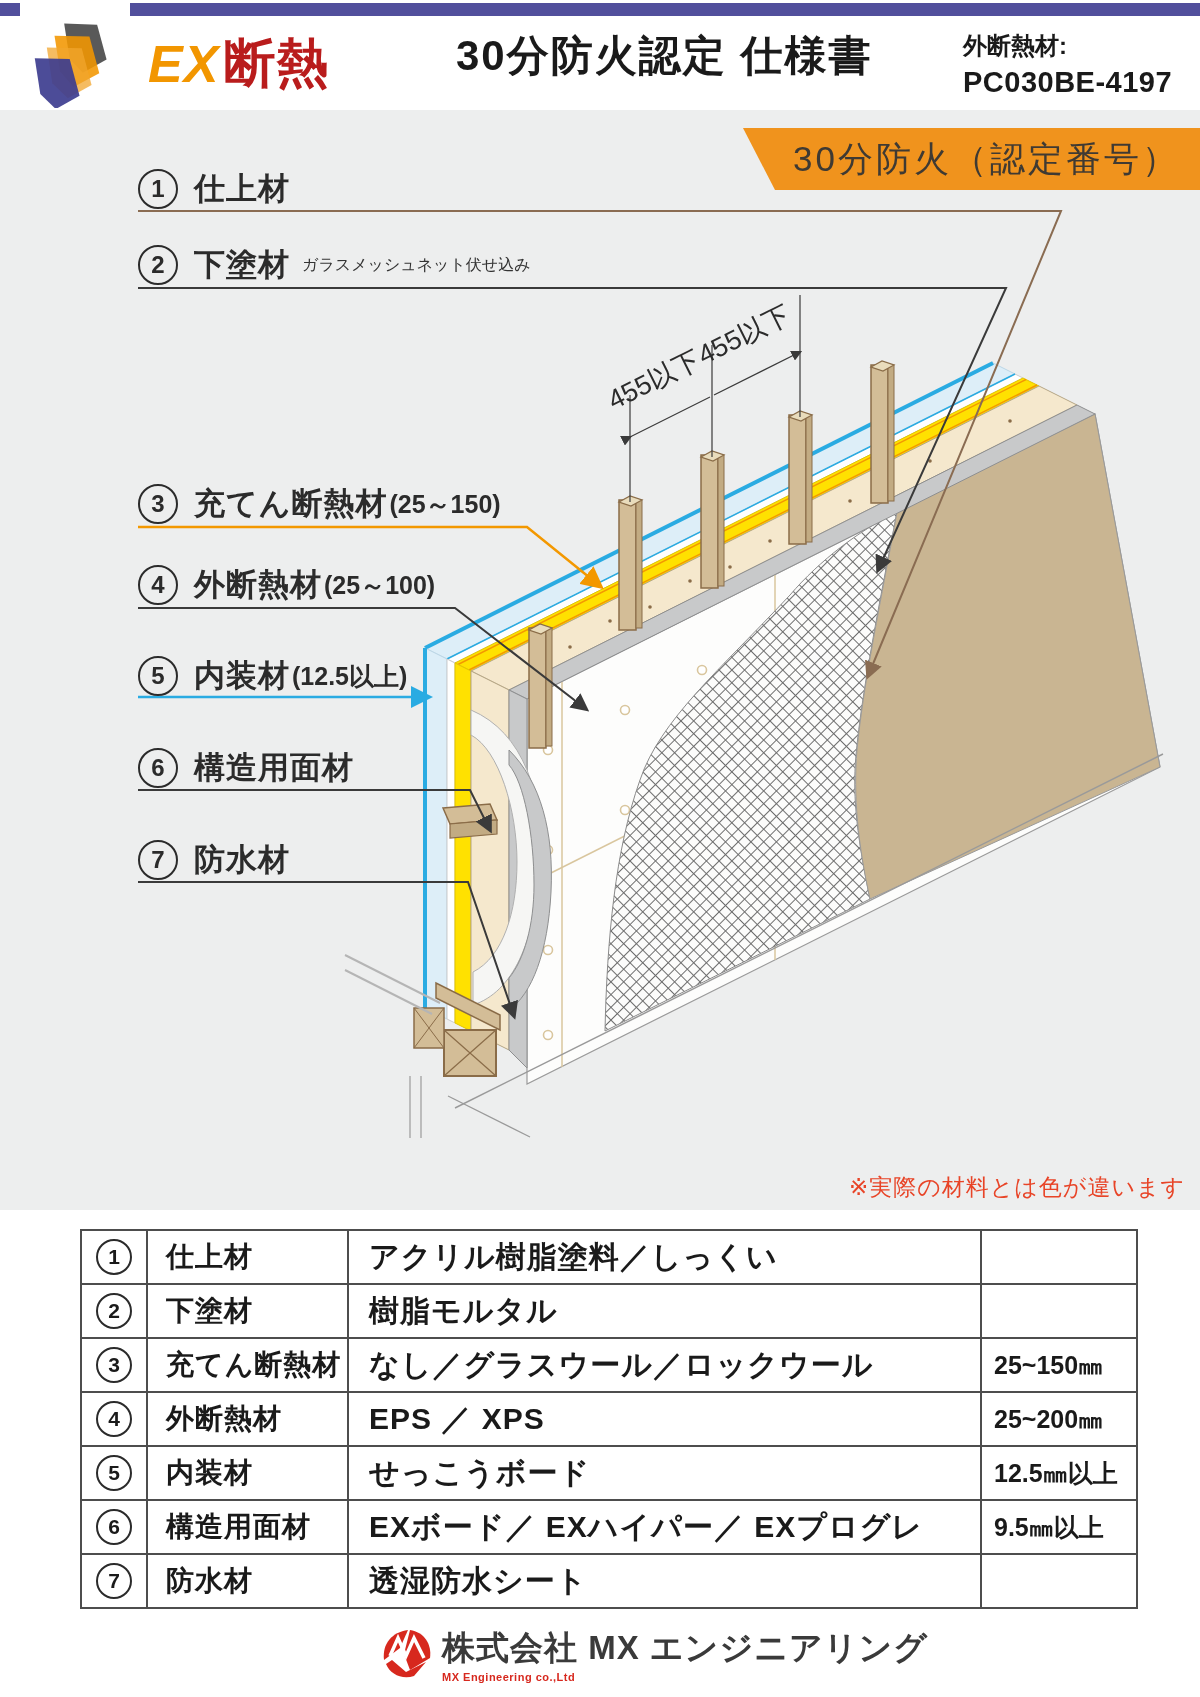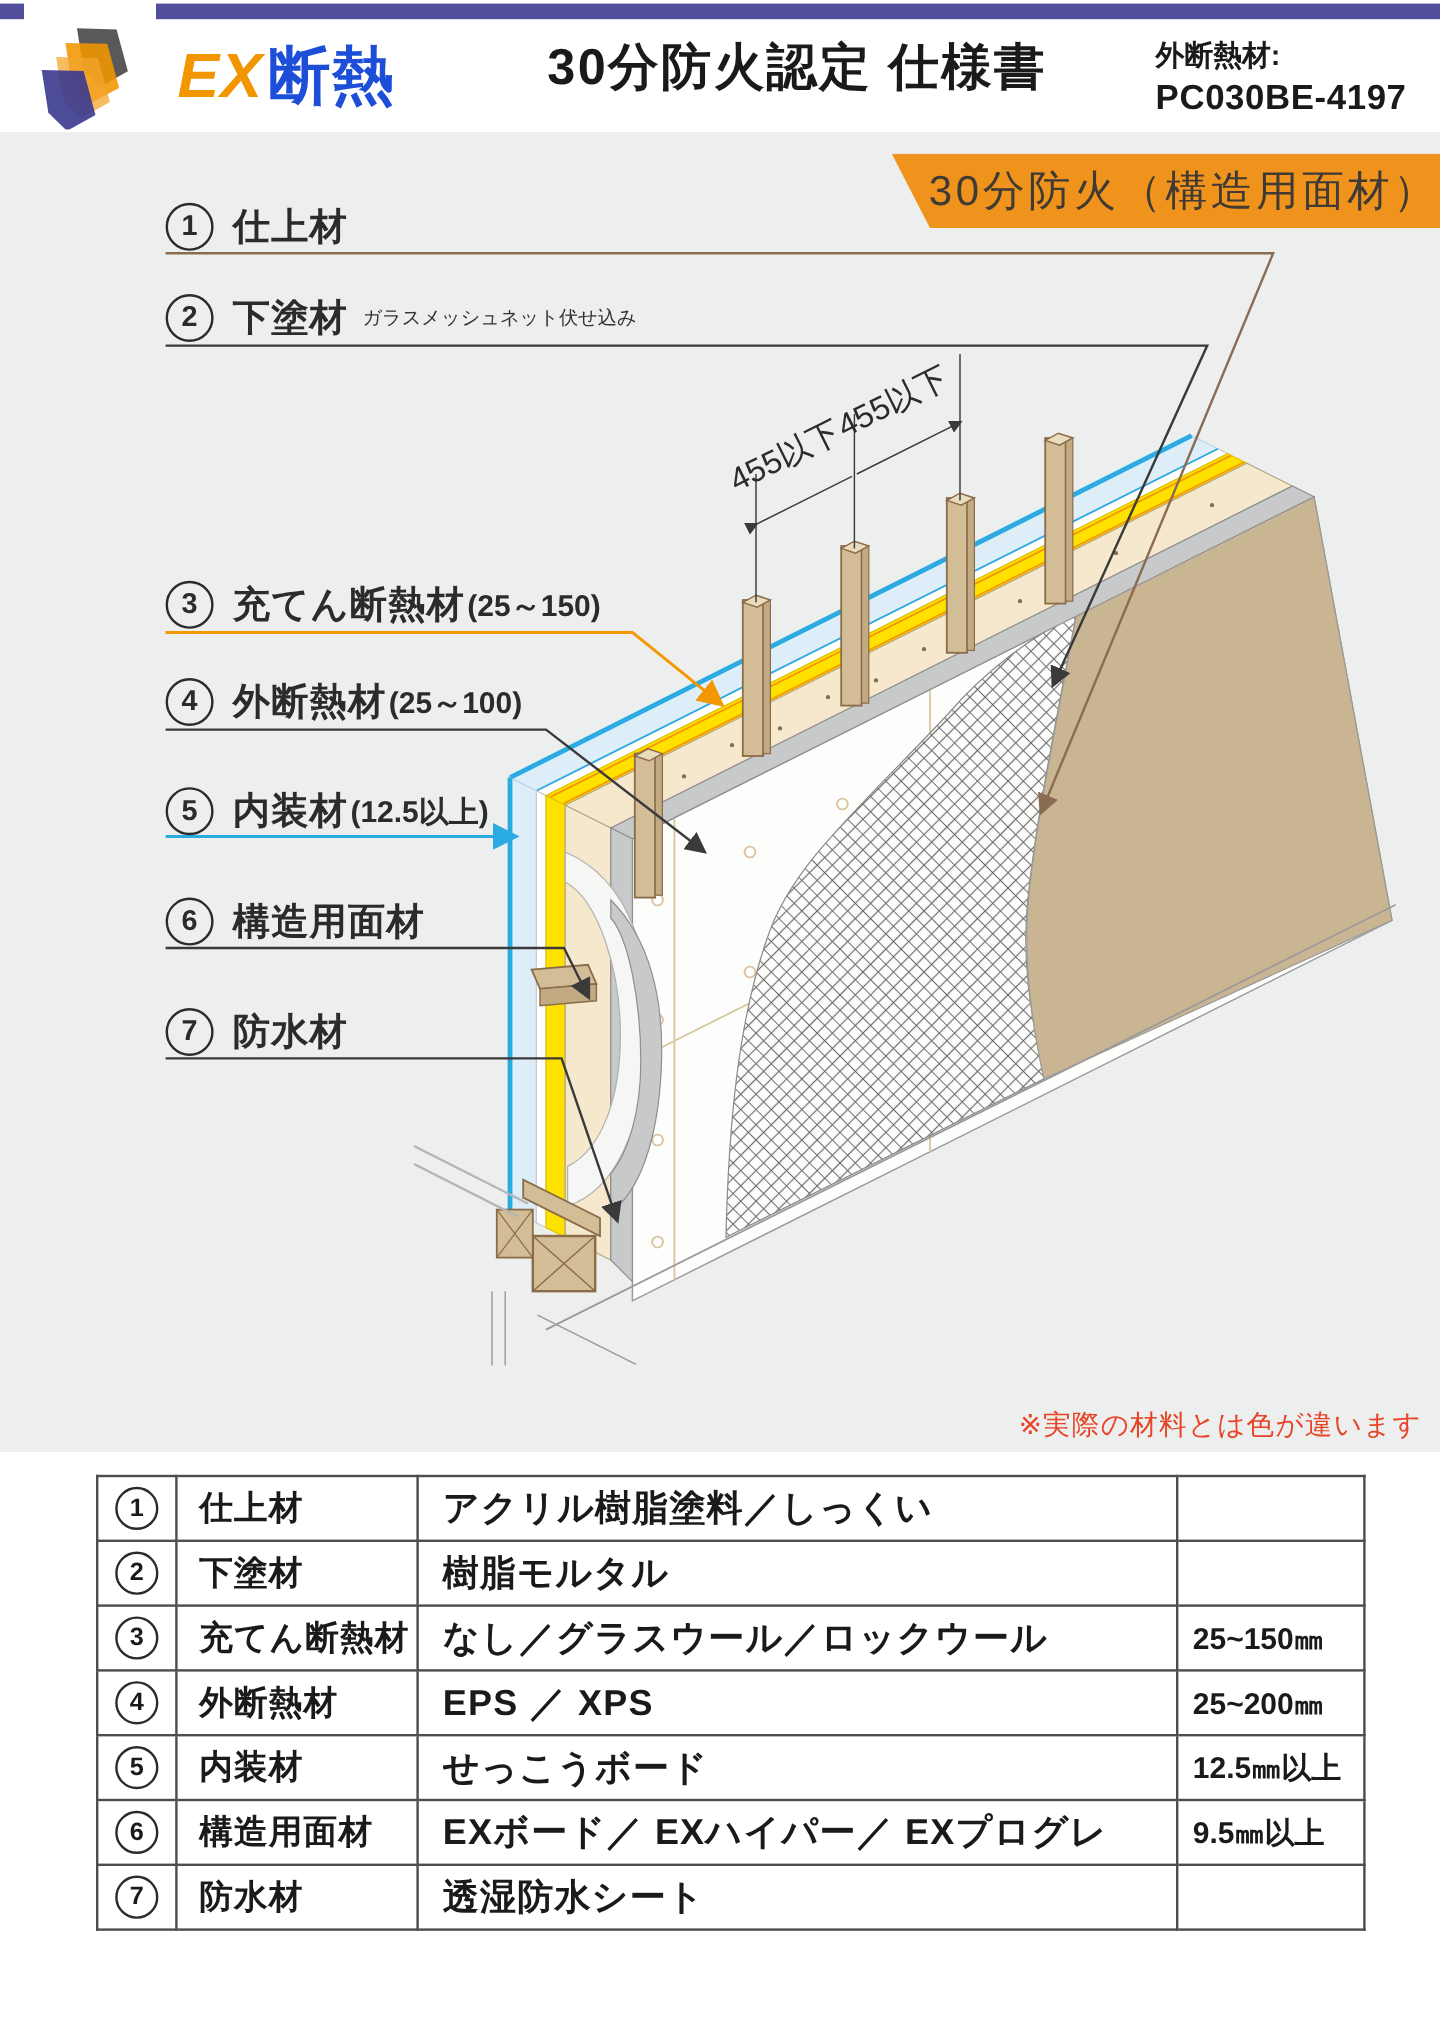--- a/index.html
+++ b/index.html
@@ -4,21 +4,21 @@
 <style>
   html,body{margin:0;padding:0;background:#888;}
   .page{position:relative;width:1200px;height:1697px;background:#ffffff;margin:0 auto;
         font-family:"Liberation Sans","DejaVu Sans",sans-serif;overflow:hidden;}
   
   .topbar{position:absolute;left:0;top:3px;width:1200px;height:13px;background:#514f9c;}
   .logo-box{position:absolute;left:20px;top:0;width:110px;height:108px;background:#ffffff;}
   .brand{position:absolute;left:148px;top:22px;height:84px;display:flex;align-items:center;
          font-weight:bold;font-size:52px;letter-spacing:1px;white-space:nowrap;text-align:right;}
   .brand .ex{color:#f29600;font-style:italic;margin-right:4px;}
-  .brand .dn{color:#1d4ed8;}
+  .brand .dn{color:#b91c1c;}
   .title-block{position:absolute;left:412px;top:28px;width:400px;text-align:left;color:#1a1a1a;margin-left:44px;}
   .title-line1{font-size:42px;font-weight:600;letter-spacing:2px;white-space:nowrap;}
   .title-line2{font-size:33px;font-weight:600;text-align:right;margin-top:2px;letter-spacing:1px;}
   .cert-block{position:absolute;left:963px;top:30px;color:#1a1a1a;}
   .cert-label{font-size:24px;font-weight:600;}
   .cert-number{font-size:29px;font-weight:600;margin-top:4px;letter-spacing:0.5px;}
   
   .content-gray{position:absolute;left:0;top:110px;width:1200px;height:1100px;background:#edeeee;}
   .banner{position:absolute;left:0;top:128px;width:1200px;height:62px;}
   .banner-shape{position:absolute;left:743px;top:0;width:457px;height:62px;background:#f0931d;
@@ -247,21 +247,21 @@
       <path d="M138,417 L527,417 L600,476" stroke="#f39800" stroke-width="2.5" marker-end="url(#arrO)"></path>
       <path d="M138,498 L455,498 L586,599" stroke="#3a3a3a" stroke-width="2" marker-end="url(#arrD)"></path>
       <path d="M138,587 L428,587" stroke="#2aabe2" stroke-width="2.5" marker-end="url(#arrB)"></path>
       <path d="M138,680 L470,680 L490,720" stroke="#3a3a3a" stroke-width="2" marker-end="url(#arrD)"></path>
       <path d="M138,772 L468,772 L514,906" stroke="#3a3a3a" stroke-width="2" marker-end="url(#arrD)"></path>
     </g>
   </svg>
 
   <div class="banner">
     <div class="banner-shape">
-      <span class="banner-text">30分防火（構造用面材）</span>
+      <span class="banner-text">30分防火（認定番号）</span>
     </div>
   </div>
 
   <div class="lbl" style="left:138px;top:168px;">
     <span class="circ">1</span>
     <span class="nm">仕上材</span>
   </div>
   <div class="lbl" style="left:138px;top:244px;">
     <span class="circ">2</span>
     <span class="nm">下塗材</span>
@@ -339,14 +339,28 @@
       </tr>
       <tr>
         <td class="td-num"><span class="circ">7</span></td>
         <td class="td-mat">防水材</td>
         <td class="td-spec">透湿防水シート</td>
         <td class="td-size"></td>
       </tr>
     </tbody>
   </table>
 
+  <div class="footer">
+    <div class="footer-inner">
+      <svg class="mx-logo" viewBox="0 0 52 54">
+        <path d="M4 34 C2 18 12 6 28 4 L20 22 Z" fill="#d7281e"></path>
+        <path d="M30 4 C44 6 52 18 50 32 L30 44 L24 28 Z" fill="#d7281e"></path>
+        <path d="M6 38 C10 48 22 54 34 50 L46 36 L26 46 L12 34 Z" fill="#d7281e"></path>
+        <path d="M10 30 L18 12 L26 30 L34 12 L44 32" stroke="#ffffff" stroke-width="3.5" fill="none"></path>
+      </svg>
+      <div class="footer-texts">
+        <div class="company">株式会社 MX エンジニアリング</div>
+        <div class="company-en">MX Engineering co.,Ltd</div>
+      </div>
+    </div>
+  </div>
 
 </div>
 
 </body></html>

